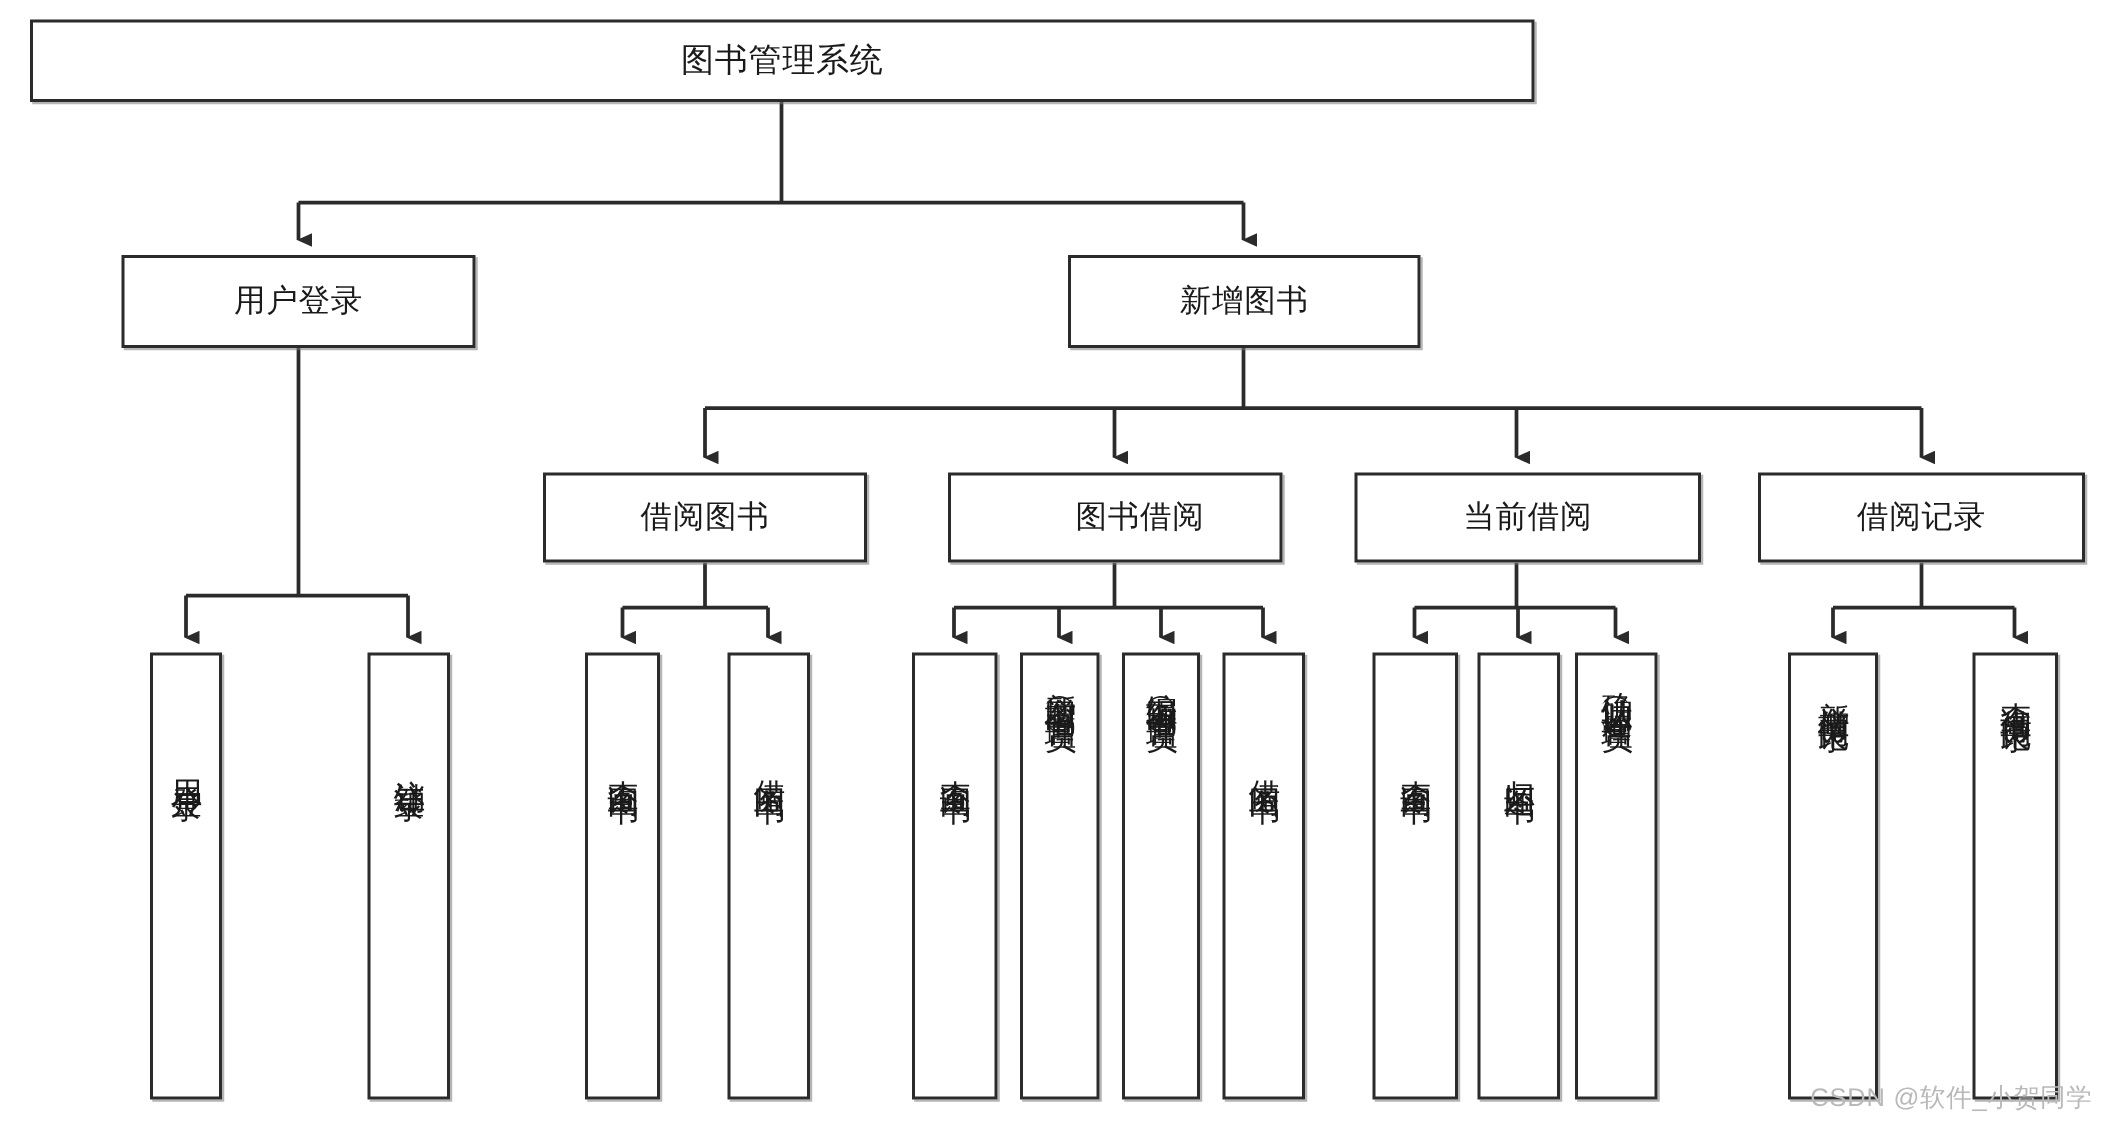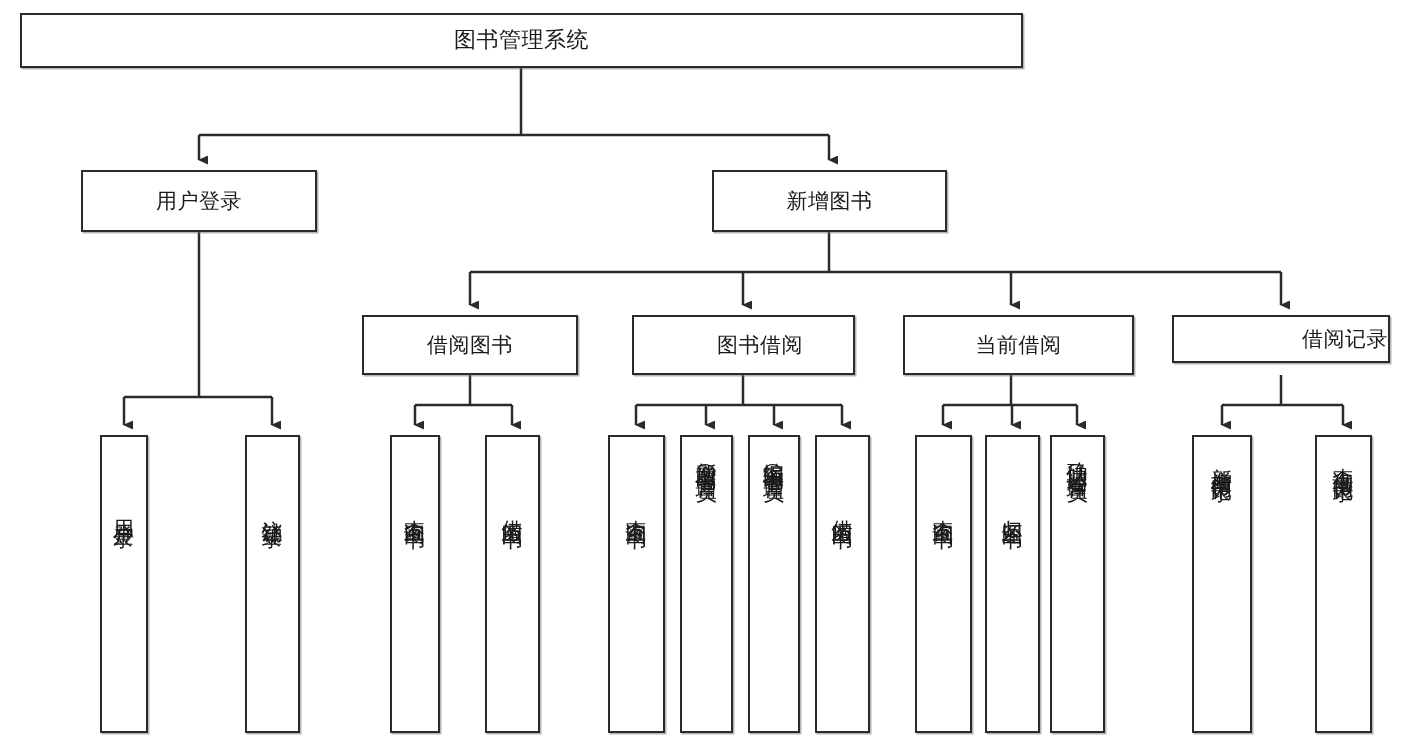--- a/index.html
+++ b/index.html
@@ -139,21 +139,21 @@
       </div>
       <div class="node horiz" style="left: 362px; top: 315px; width: 216px; height: 60px;">
         <span class="nlabel">借阅图书</span>
       </div>
       <div class="node horiz" style="left: 632px; top: 315px; width: 223px; height: 60px; padding-left: 33px;">
         <span class="nlabel">图书借阅</span>
       </div>
       <div class="node horiz" style="left: 903px; top: 315px; width: 231px; height: 60px;">
         <span class="nlabel">当前借阅</span>
       </div>
-      <div class="node horiz" style="left: 1172px; top: 315px; width: 218px; height: 48px; justify-content: flex-end;">
+      <div class="node horiz" style="left: 1172px; top: 315px; width: 218px; height: 60px;">
         <span class="nlabel">借阅记录</span>
       </div>
       <div class="node vert mid" style="left: 100px; top: 435px; width: 48px; height: 298px;">
         <span class="nlabel">用户登录</span>
       </div>
       <div class="node vert mid" style="left: 245px; top: 435px; width: 55px; height: 298px;">
         <span class="nlabel">注销登录</span>
       </div>
       <div class="node vert mid" style="left: 390px; top: 435px; width: 50px; height: 298px;">
         <span class="nlabel">查询图书</span>
@@ -183,14 +183,15 @@
         <span class="nlabel">确认归还（管理员）</span>
       </div>
       <div class="node vert top2" style="left: 1192px; top: 435px; width: 60px; height: 298px;">
         <span class="nlabel">新增借阅记录</span>
       </div>
       <div class="node vert top2" style="left: 1315px; top: 435px; width: 57px; height: 298px;">
         <span class="nlabel">查询借阅记录</span>
       </div>
     </div>
 
+  <div id="watermark">CSDN @软件_小贺同学</div>
 
 </div>
 
 </body></html>

